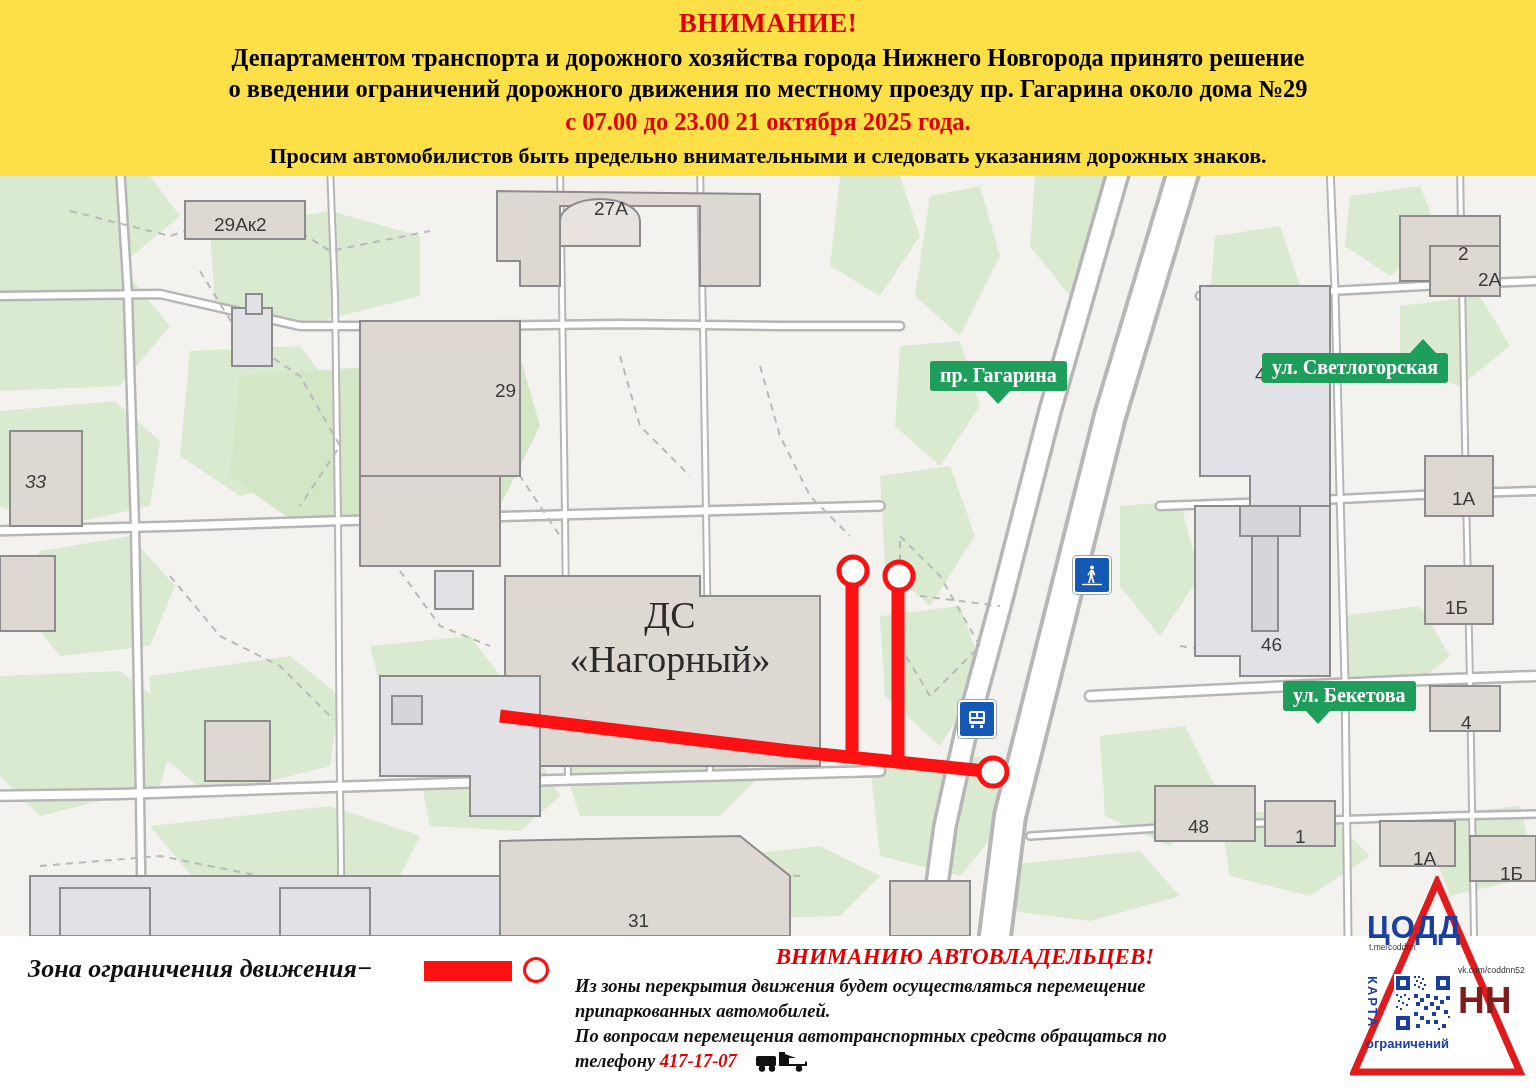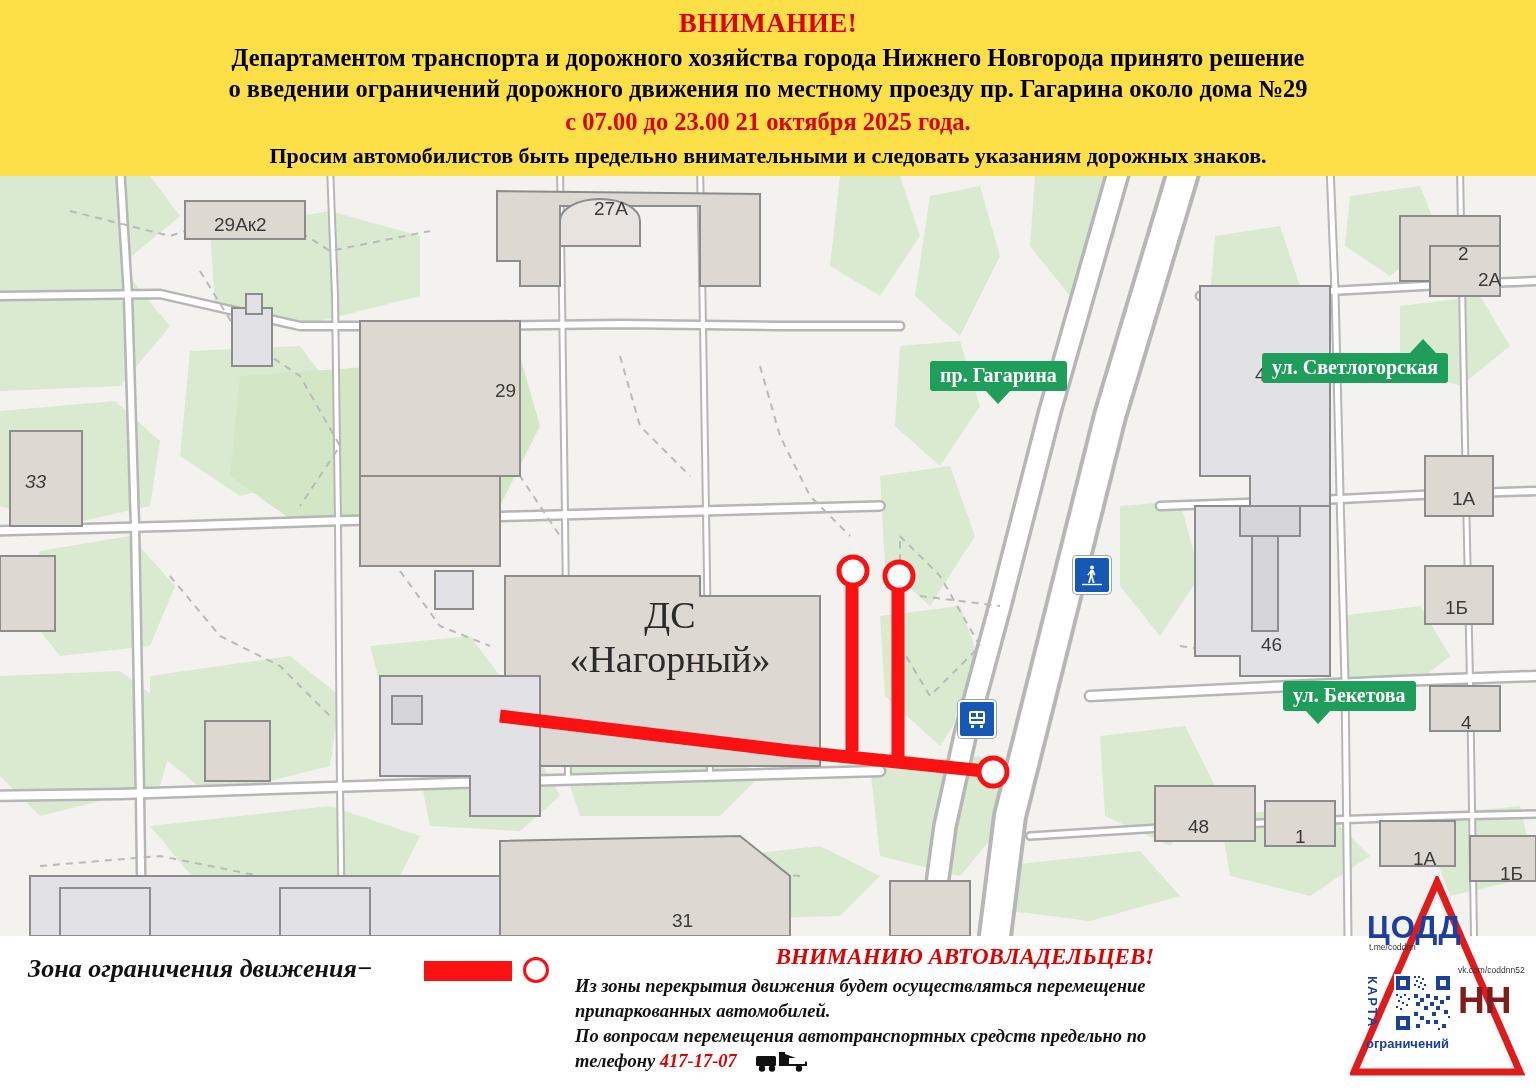--- a/index.html
+++ b/index.html
@@ -302,21 +302,21 @@
     <div class="mlabel bnum" style="left:1255px;top:188px;">4</div>
     <div class="mlabel bnum" style="left:25px;top:295px;font-style:italic;">33</div>
     <div class="mlabel bnum" style="left:1452px;top:312px;">1А</div>
     <div class="mlabel bnum" style="left:1261px;top:414px;margin-top:44px;">46</div>
     <div class="mlabel bnum" style="left:1445px;top:421px;">1Б</div>
     <div class="mlabel bnum" style="left:1461px;top:536px;">4</div>
     <div class="mlabel bnum" style="left:1188px;top:640px;">48</div>
     <div class="mlabel bnum" style="left:1295px;top:650px;">1</div>
     <div class="mlabel bnum" style="left:1413px;top:672px;">1А</div>
     <div class="mlabel bnum" style="left:1500px;top:687px;">1Б</div>
-    <div class="mlabel bnum" style="left:628px;top:734px;margin-left:44px;">31</div>
+    <div class="mlabel bnum" style="left:628px;top:734px;">31</div>
 
     <div class="mlabel dsname" style="left:540px;top:418px;width:260px;">
       <div>ДС</div>
       <div>«Нагорный»</div>
     </div>
 
     <div class="street-plate" style="left:930px;top:185px;">
       <span>пр. Гагарина</span>
       <span class="tail"></span>
     </div>
@@ -360,21 +360,21 @@
 
   <div class="footer">
     <div class="legend-text">Зона ограничения движения−</div>
     <div class="legend-bar"></div>
     <div class="legend-circle"></div>
 
     <div class="owners-title">ВНИМАНИЮ АВТОВЛАДЕЛЬЦЕВ!</div>
     <div class="owners-body">
       <div>Из зоны перекрытия движения будет осуществляться перемещение</div>
       <div>припаркованных автомобилей.</div>
-      <div>По вопросам перемещения автотранспортных средств предельно по</div>
+      <div>По вопросам перемещения автотранспортных средств обращаться по</div>
       <div>
         <span>телефону </span><span class="phone">417-17-07</span>
         <span style="display:inline-block;vertical-align:-6px;margin-left:14px;">
           <svg width="58" height="24" viewBox="0 0 58 24">
             <g fill="#111">
               <rect x="1" y="7" width="20" height="10" rx="1.5"></rect>
               <rect x="24" y="3" width="6" height="14"></rect>
               <path d="M30,5 L52,13 L52,17 L30,17 Z"></path>
               <rect x="34" y="9" width="16" height="6" fill="#fff"></rect>
             </g>

